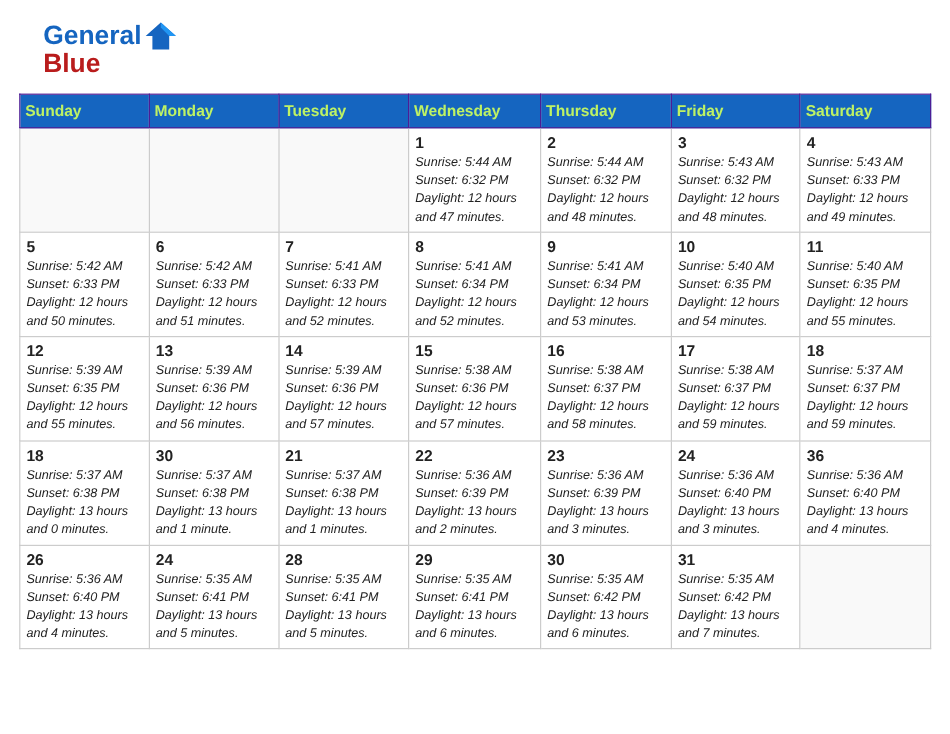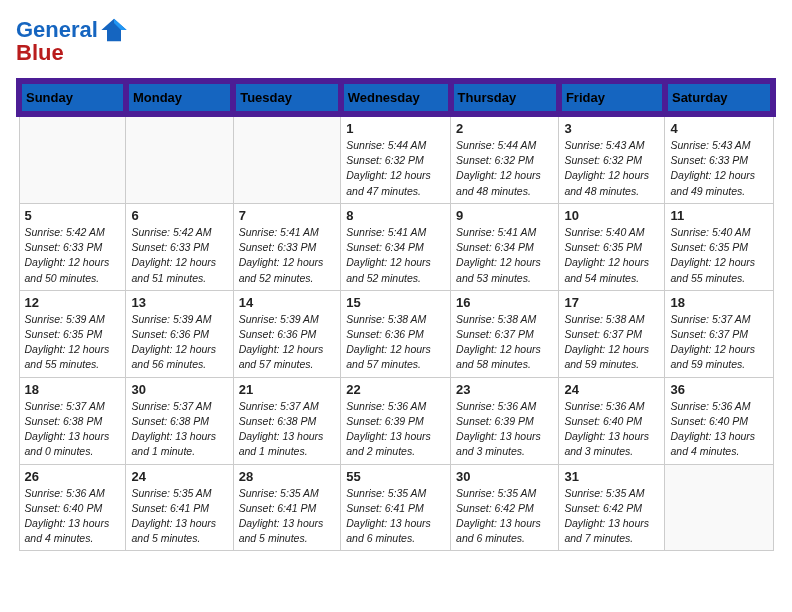--- a/index.html
+++ b/index.html
@@ -12,20 +12,21 @@
     }
     .header {
       display: flex;
       justify-content: space-between;
       align-items: flex-start;
       margin-bottom: 12px;
     }
     .logo {
       display: flex;
       align-items: center;
+      margin-left: 20px;
     }
     .logo-text {
       font-size: 22px;
       font-weight: bold;
       color: #1a1a1a;
       line-height: 1.1;
     }
     .logo-text span {
       color: #1565c0;
     }
@@ -46,26 +47,26 @@
       font-size: 16px;
       color: #444;
     }
     .calendar {
       width: 100%;
       border-collapse: collapse;
       border: 1px solid #ccc;
     }
     .calendar th {
       background-color: #1565c0;
-      color: #000000;
+      color: #bef264;
       font-size: 13px;
       font-weight: bold;
       padding: 6px 4px;
       text-align: left;
-      border: 6px solid #4c1d95;
+      border: 1px solid #4c1d95;
     }
     .calendar td {
       vertical-align: top;
       border: 1px solid #ccc;
       padding: 4px 5px;
       width: 113px;
       min-height: 80px;
       background: #fff;
       font-size: 10.5px;
       color: #222;
@@ -328,21 +329,21 @@
 and 5 minutes.</div>
         </td>
         <td>
           <span class="day-num">28</span>
           <div class="day-info" style="white-space: pre-line;">Sunrise: 5:35 AM
 Sunset: 6:41 PM
 Daylight: 13 hours
 and 5 minutes.</div>
         </td>
         <td>
-          <span class="day-num">55</span>
+          <span class="day-num">29</span>
           <div class="day-info" style="white-space: pre-line;">Sunrise: 5:35 AM
 Sunset: 6:41 PM
 Daylight: 13 hours
 and 6 minutes.</div>
         </td>
         <td>
           <span class="day-num">30</span>
           <div class="day-info" style="white-space: pre-line;">Sunrise: 5:35 AM
 Sunset: 6:42 PM
 Daylight: 13 hours

